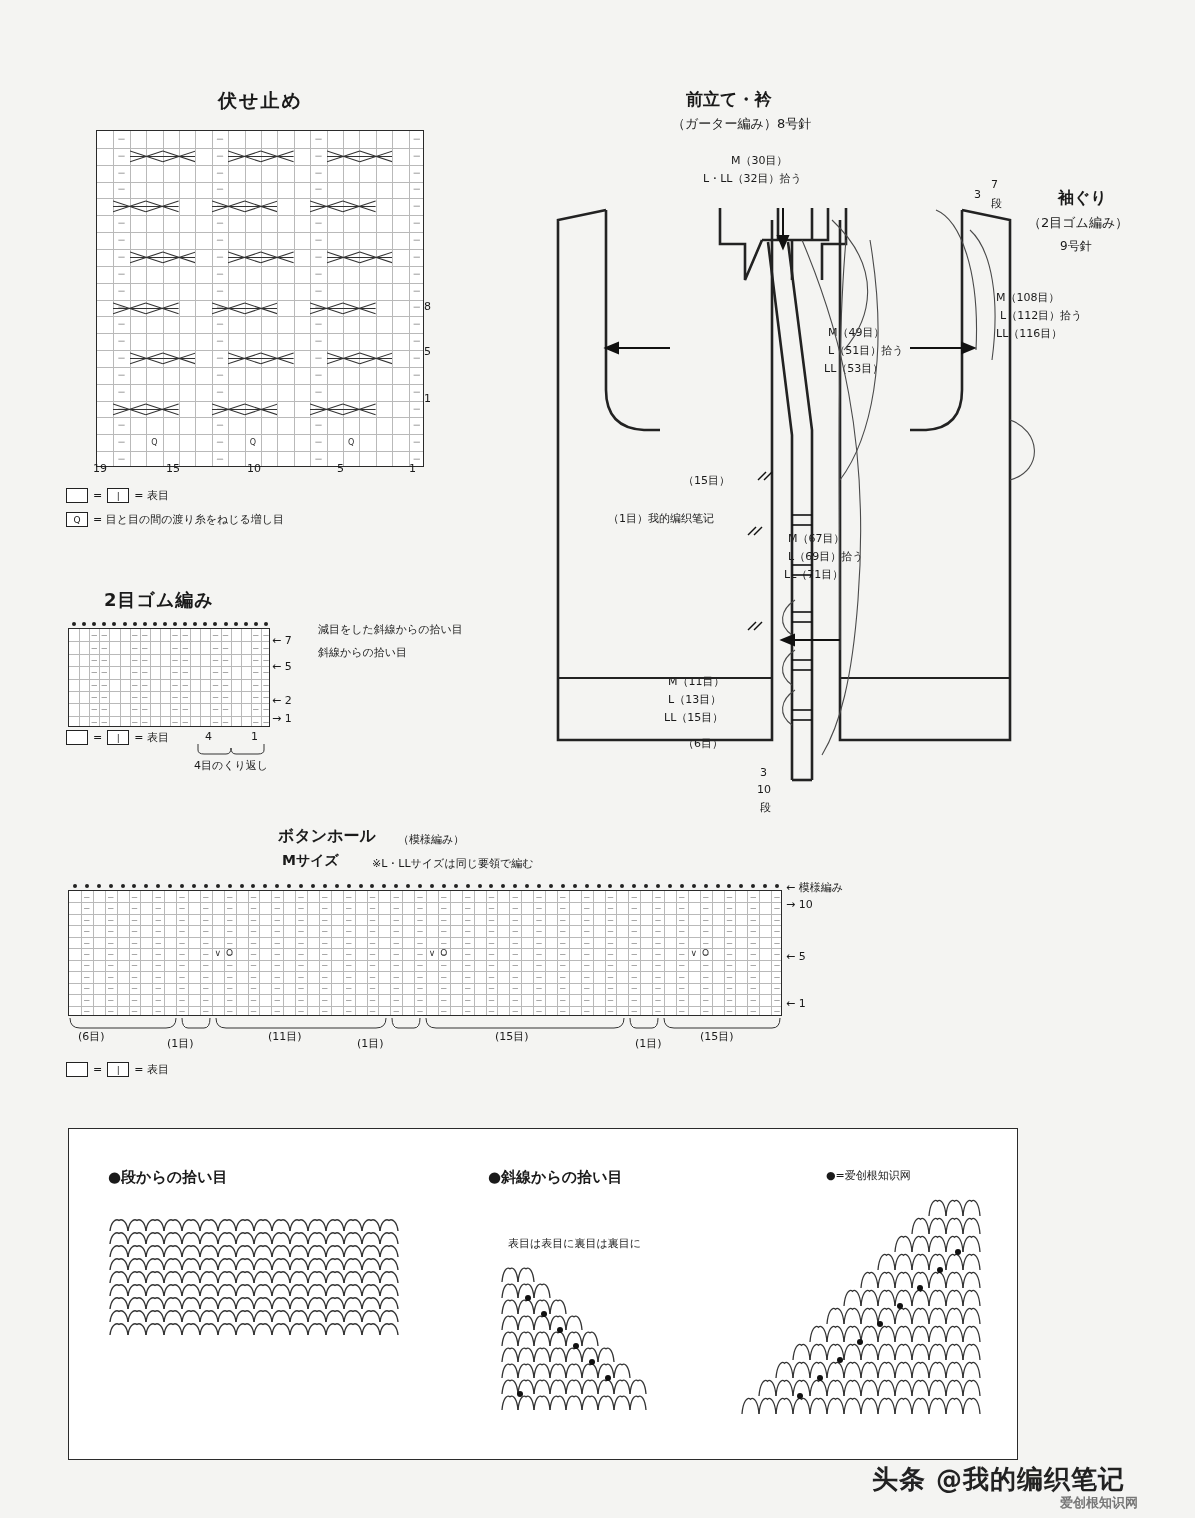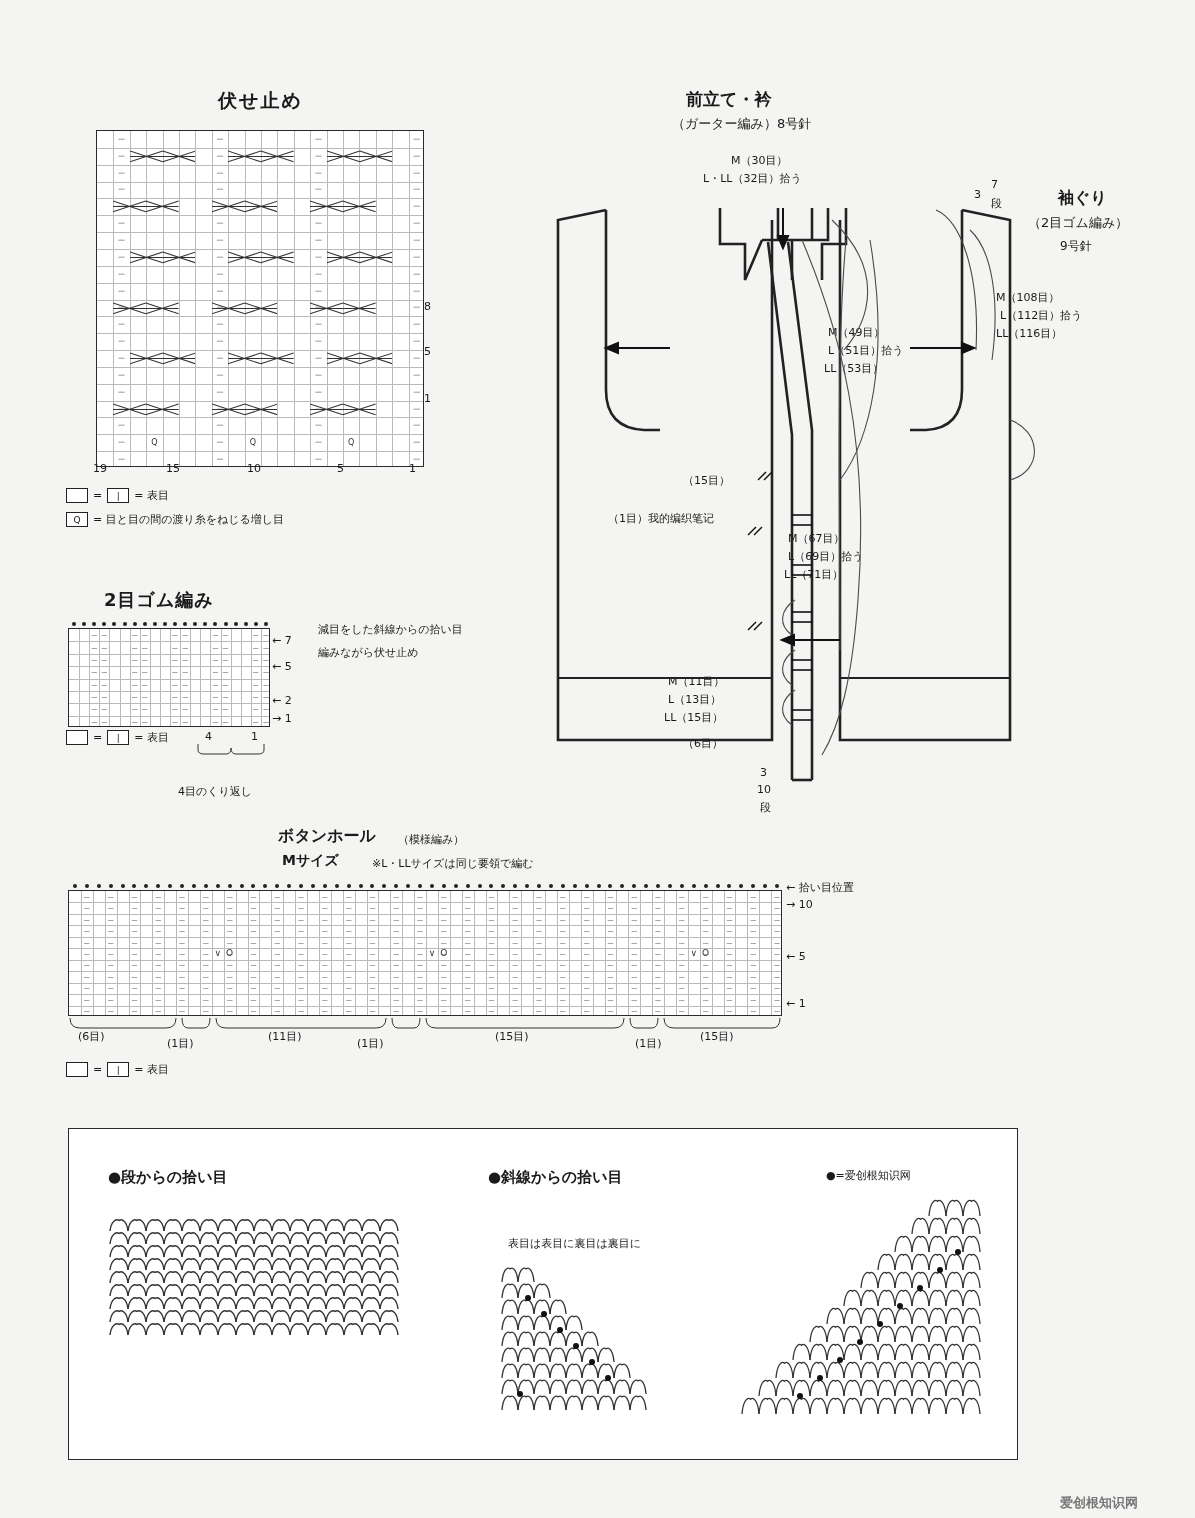--- a/index.html
+++ b/index.html
@@ -441,29 +441,29 @@
       <div style="position: absolute; width: 4px; height: 4px; border-radius: 50%; background: rgb(34, 34, 34); left: 184.85px; top: -7px;"></div>
       <div style="position: absolute; width: 4px; height: 4px; border-radius: 50%; background: rgb(34, 34, 34); left: 194.95px; top: -7px;"></div>
     </div>
 
   <div class="lbl xs" style="left:272px;top:634px;">←&nbsp;7</div>
   <div class="lbl xs" style="left:272px;top:660px;">←&nbsp;5</div>
   <div class="lbl xs" style="left:272px;top:694px;">←&nbsp;2</div>
   <div class="lbl xs" style="left:272px;top:712px;">→&nbsp;1</div>
 
   <div class="lbl sm" style="left:318px;top:622px;">減目をした斜線からの拾い目</div>
-  <div class="lbl sm" style="left:318px;top:645px;">編みながら伏せ止め</div>
+  <div class="lbl sm" style="left:318px;top:645px;">斜線からの拾い目</div>
 
   <div class="lbl xs" style="left:205px;top:730px;">4</div>
   <div class="lbl xs" style="left:251px;top:730px;">1</div>
 
   <svg class="abs" style="left:196px;top:744px;" width="70" height="12">
     <path d="M2,0 L2,6 Q2,10 8,10 L30,10 Q35,10 35,4 Q35,10 40,10 L62,10 Q68,10 68,6 L68,0" fill="none" stroke="#333" stroke-width="1"></path>
   </svg>
-  <div class="lbl sm" style="left:178px;top:758px;margin-top:26px;">4目のくり返し</div>
+  <div class="lbl sm" style="left:194px;top:758px;">4目のくり返し</div>
 
   <div class="key" style="left:66px;top:730px;">
     <span class="keybox"></span>
     <span>=</span>
     <span class="keybox2">|</span>
     <span>= 表目</span>
   </div>
 
   <div class="lbl b" style="left:278px;top:826px;font-size:16px;">ボタンホール</div>
   <div class="lbl sm" style="left:398px;top:832px;">（模様編み）</div>
@@ -931,21 +931,21 @@
       <div style="position: absolute; width: 4px; height: 4px; border-radius: 50%; background: rgb(34, 34, 34); left: 622.75px; top: -7px;"></div>
       <div style="position: absolute; width: 4px; height: 4px; border-radius: 50%; background: rgb(34, 34, 34); left: 634.65px; top: -7px;"></div>
       <div style="position: absolute; width: 4px; height: 4px; border-radius: 50%; background: rgb(34, 34, 34); left: 646.55px; top: -7px;"></div>
       <div style="position: absolute; width: 4px; height: 4px; border-radius: 50%; background: rgb(34, 34, 34); left: 658.45px; top: -7px;"></div>
       <div style="position: absolute; width: 4px; height: 4px; border-radius: 50%; background: rgb(34, 34, 34); left: 670.35px; top: -7px;"></div>
       <div style="position: absolute; width: 4px; height: 4px; border-radius: 50%; background: rgb(34, 34, 34); left: 682.25px; top: -7px;"></div>
       <div style="position: absolute; width: 4px; height: 4px; border-radius: 50%; background: rgb(34, 34, 34); left: 694.15px; top: -7px;"></div>
       <div style="position: absolute; width: 4px; height: 4px; border-radius: 50%; background: rgb(34, 34, 34); left: 706.05px; top: -7px;"></div>
     </div>
 
-  <div class="lbl xs" style="left:786px;top:880px;">← 拾い目位置</div>
+  <div class="lbl xs" style="left:786px;top:880px;">← 模様編み</div>
   <div class="lbl xs" style="left:786px;top:898px;">→ 10</div>
   <div class="lbl xs" style="left:786px;top:950px;">← 5</div>
   <div class="lbl xs" style="left:786px;top:997px;">← 1</div>
 
   <svg class="abs" style="left:66px;top:1016px;" width="716" height="18">
     <path d="M4,2 Q4,12 14,12 L100,12 Q110,12 110,2" fill="none" stroke="#333" stroke-width="1"></path>
     <path d="M116,2 Q116,12 122,12 L138,12 Q144,12 144,2" fill="none" stroke="#333" stroke-width="1"></path>
     <path d="M150,2 Q150,12 160,12 L310,12 Q320,12 320,2" fill="none" stroke="#333" stroke-width="1"></path>
     <path d="M326,2 Q326,12 332,12 L348,12 Q354,12 354,2" fill="none" stroke="#333" stroke-width="1"></path>
     <path d="M360,2 Q360,12 370,12 L548,12 Q558,12 558,2" fill="none" stroke="#333" stroke-width="1"></path>
@@ -1714,14 +1714,15 @@
         <circle cx="100" cy="164" r="3" fill="#111" stroke="none"></circle>
         <circle cx="120" cy="146" r="3" fill="#111" stroke="none"></circle>
         <circle cx="140" cy="128" r="3" fill="#111" stroke="none"></circle>
         <circle cx="160" cy="110" r="3" fill="#111" stroke="none"></circle>
         <circle cx="180" cy="92" r="3" fill="#111" stroke="none"></circle>
         <circle cx="200" cy="74" r="3" fill="#111" stroke="none"></circle>
         <circle cx="218" cy="56" r="3" fill="#111" stroke="none"></circle>
       </g>
   </svg>
 
+  <div class="wm" style="left:872px;top:1462px;font-size:26px;letter-spacing:1px;">头条 @我的编织笔记</div>
   <div class="wm" style="left:1060px;top:1494px;font-size:13px;color:#777;">爱创根知识网</div>
 </div>
 
 </body></html>

